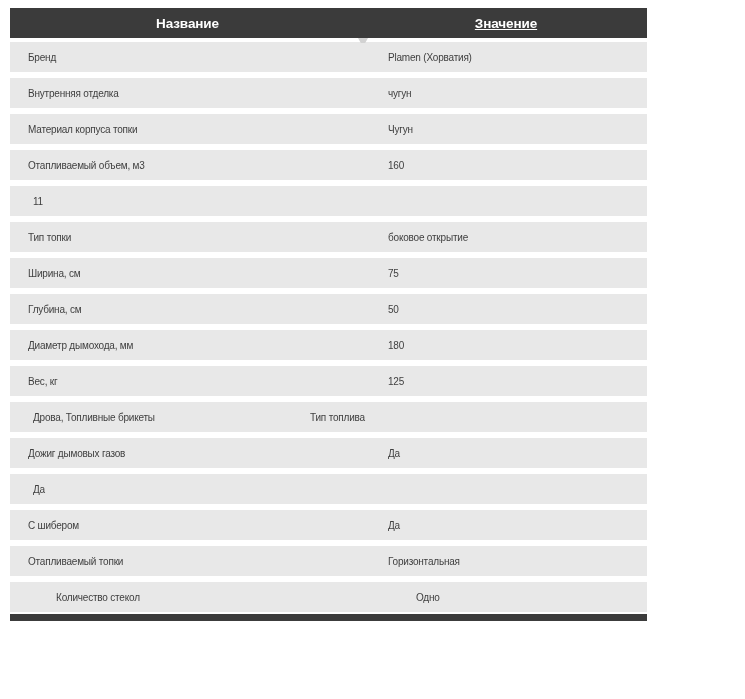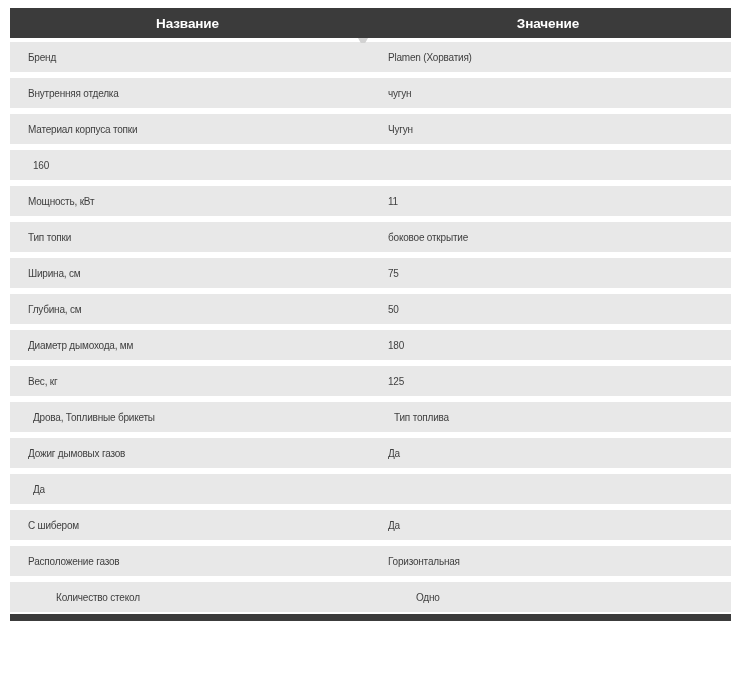--- a/index.html
+++ b/index.html
@@ -14,38 +14,38 @@
   html,body{
     margin:0;padding:0;
     width:745px;height:699px;
     background:var(--page-bg);
     font-family:"Liberation Sans","DejaVu Sans",sans-serif;
     overflow:hidden;
   }
   .spec-table{
     position:absolute;
     left:10px;top:8px;
-    width:721px;
+    width:637px;
   }
   .thead{
     display:flex;
     height:30px;
     background:var(--header-bg);
     margin-bottom:4px;
     position:relative;
   }
   .th{
     display:flex;align-items:center;justify-content:center;
     color:var(--header-text);
     font-size:13.5px;
     font-weight:bold;
     letter-spacing:-0.1px;
   }
   .th.col-name{width:355px;}
-  .th.col-value{flex:1;}
+  .th.col-value{flex:1;text-decoration:underline;}
   .header-notch{
     position:absolute;
     left:348px;top:30px;
     width:10px;height:5px;
     background:var(--notch);
     clip-path:polygon(0 0,100% 0,72% 100%,28% 100%);
   }
   .tr{
     display:flex;
     height:30px;
@@ -86,24 +86,24 @@
       </div>
       <div class="tr">
         <div class="td col-name">Внутренняя отделка</div>
         <div class="td col-value">чугун</div>
       </div>
       <div class="tr">
         <div class="td col-name">Материал корпуса топки</div>
         <div class="td col-value">Чугун</div>
       </div>
       <div class="tr">
+        <div class="td col-name">Отапливаемый объем, м3</div>
         <div class="td col-value">160</div>
       </div>
       <div class="tr">
-        <div class="td col-name">Мощность, кВт</div>
         <div class="td col-value">11</div>
       </div>
       <div class="tr">
         <div class="td col-name">Тип топки</div>
         <div class="td col-value">боковое открытие</div>
       </div>
       <div class="tr">
         <div class="td col-name">Ширина, см</div>
         <div class="td col-value">75</div>
       </div>
@@ -128,21 +128,21 @@
         <div class="td col-value">Да</div>
       </div>
       <div class="tr">
         <div class="td col-value">Да</div>
       </div>
       <div class="tr">
         <div class="td col-name">С шибером</div>
         <div class="td col-value">Да</div>
       </div>
       <div class="tr">
-        <div class="td col-name">Расположение газов</div>
+        <div class="td col-name">Отапливаемый топки</div>
         <div class="td col-value">Горизонтальная</div>
       </div>
       <div class="tr">
         <div class="td col-name">Количество стекол</div>
         <div class="td col-value">Одно</div>
       </div>
     </div>
   <div class="bottom-bar"></div>
 </div>
 

